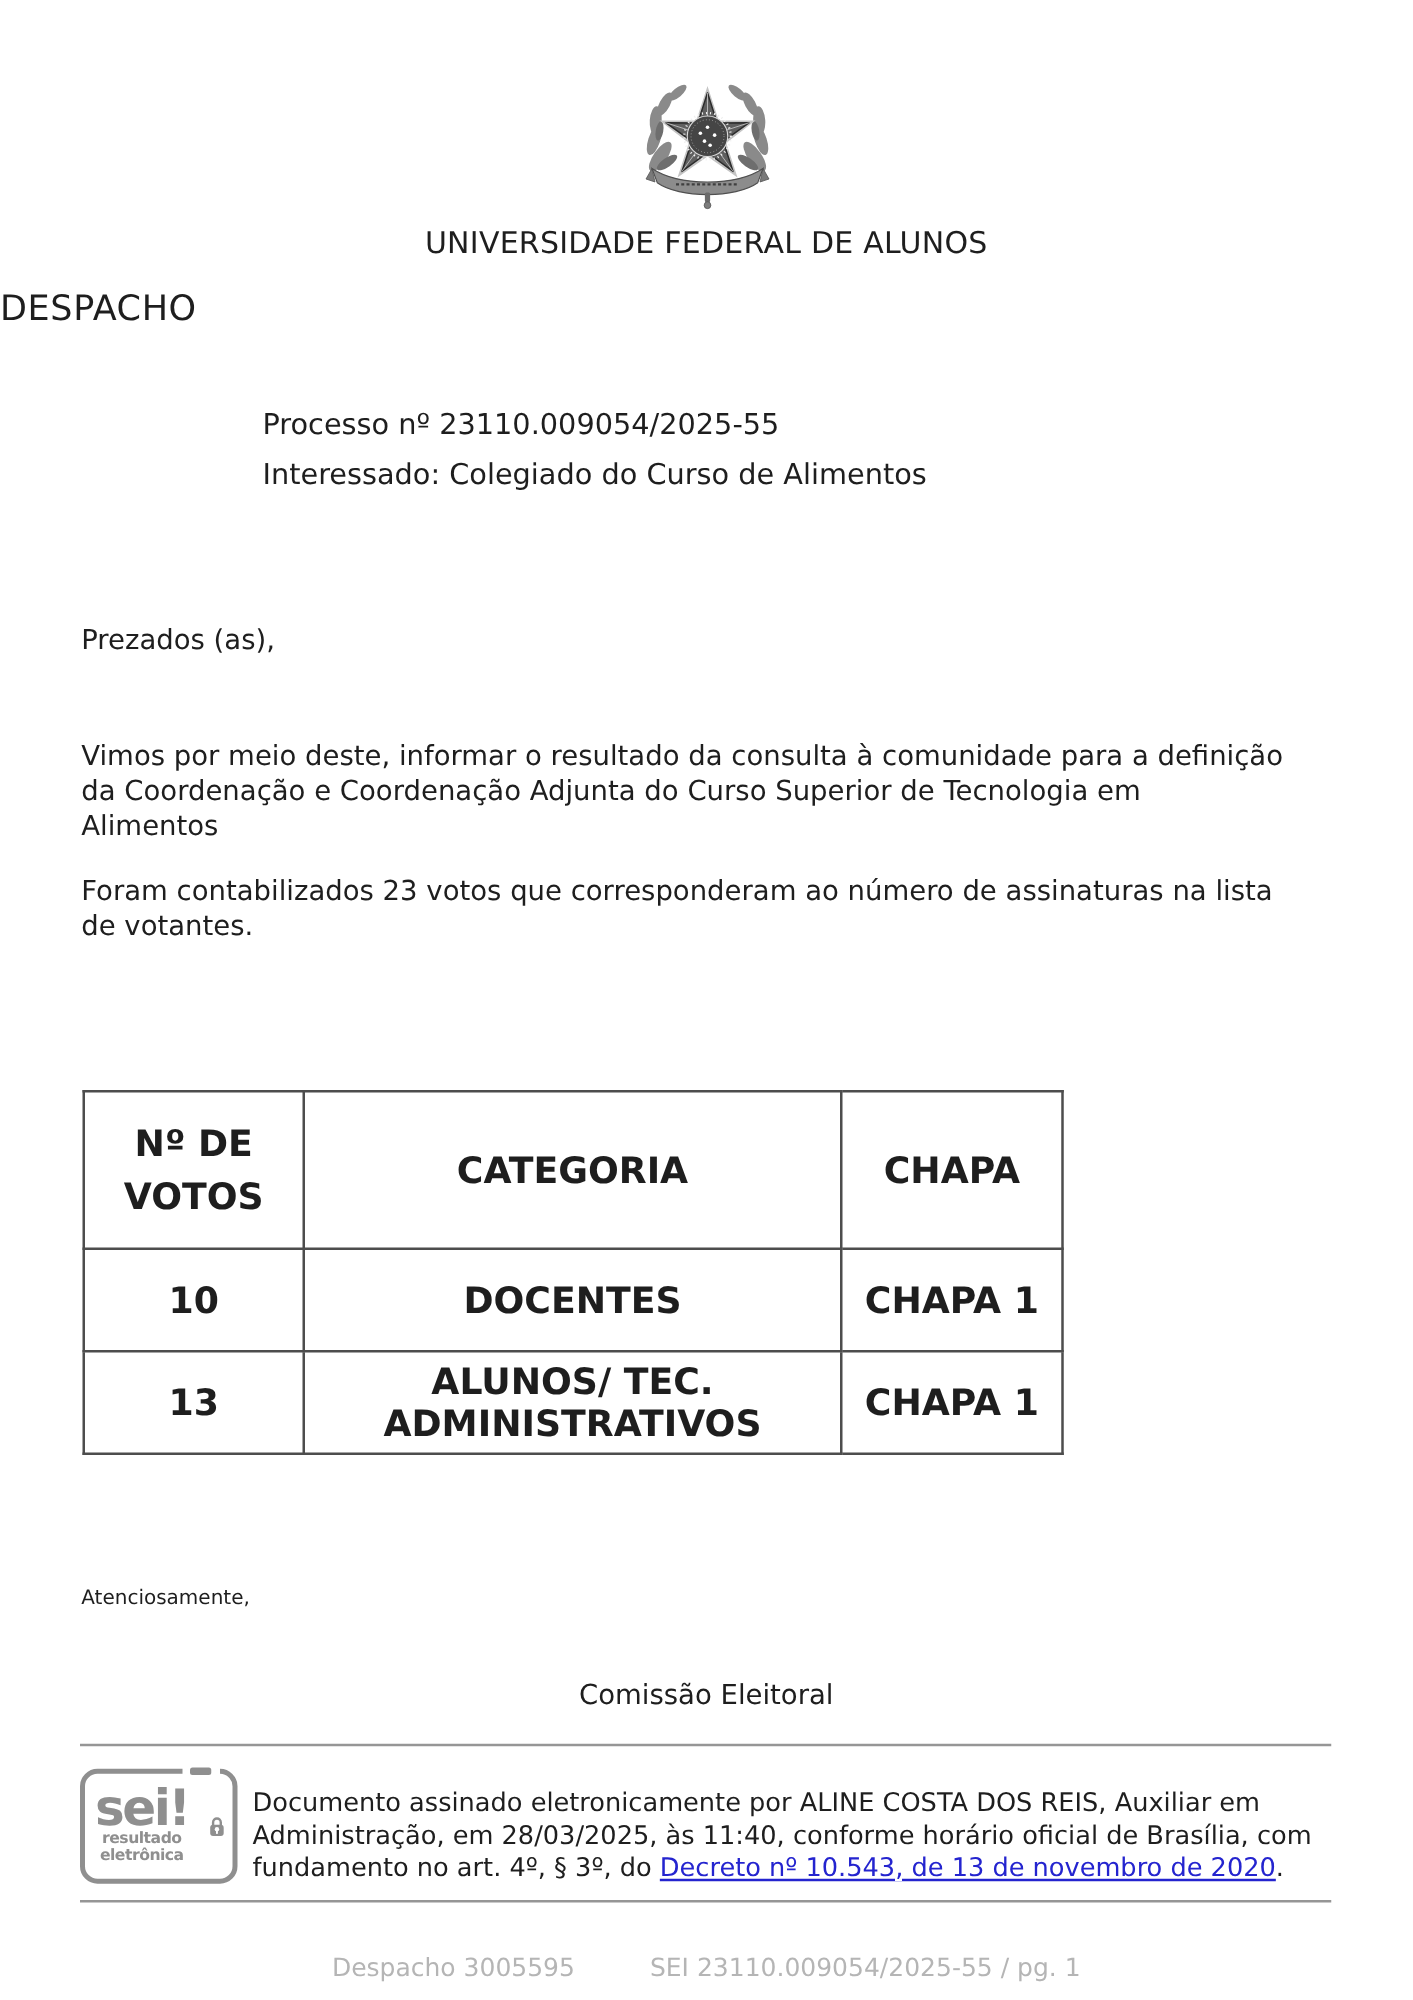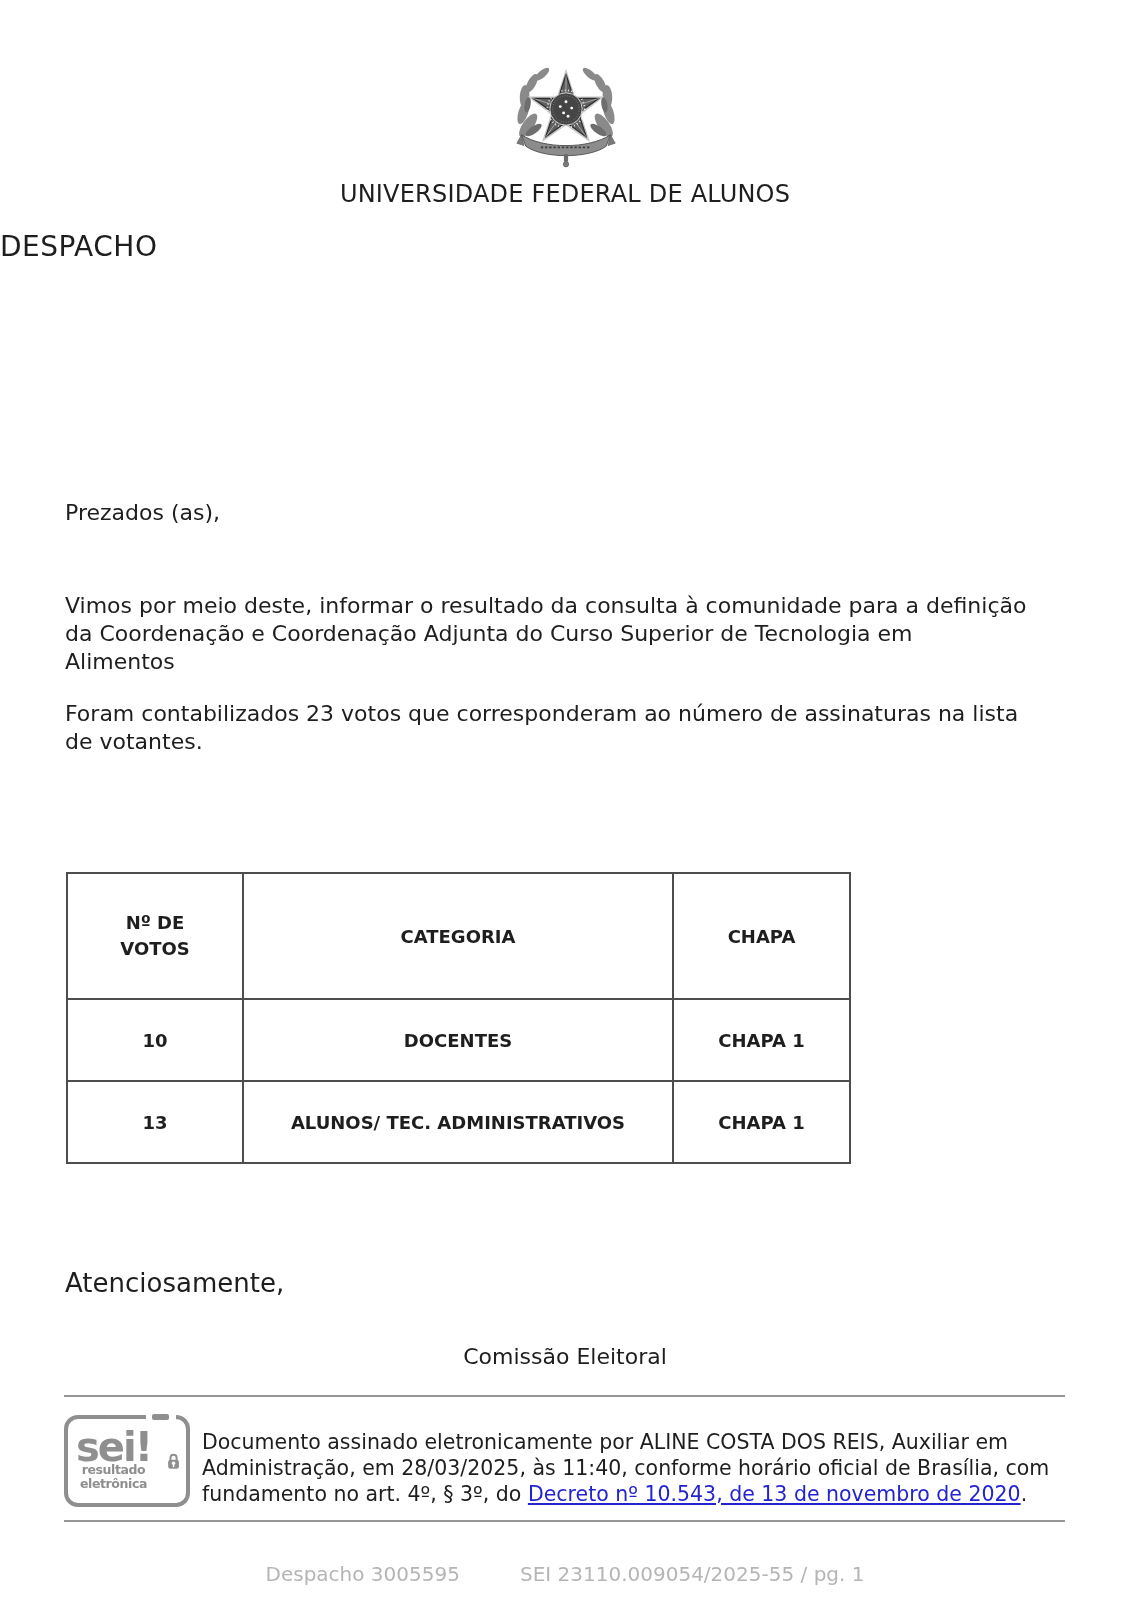--- a/index.html
+++ b/index.html
@@ -47,36 +47,36 @@
   }
   .para{
     position:absolute; left:65px;
     width:1005px; font-size:22px; line-height:28px;
   }
   .para1{top:592px;}
   .para2{top:700px;}
   table.votes{
     position:absolute; left:66px; top:872px;
     border-collapse:collapse;
-    font-size:18px; color:var(--ink);
+    font-size:29px; color:var(--ink);
     table-layout:fixed;
   }
   table.votes th, table.votes td{
     border:2px solid var(--border);
     text-align:center; vertical-align:middle;
     padding:0 4px;
   }
   table.votes th{font-weight:bold; height:126px;}
   table.votes td{height:82px; font-weight:bold;}
   .col-votes{width:176px;}
   .col-categoria{width:430px;}
   .col-chapa{width:177px;}
   th.h-votes div{width:130px;margin:0 auto;line-height:1.45;}
   .closing{
-    position:absolute; left:65px; top:1268px; font-size:26px;
+    position:absolute; left:65px; top:1268px; font-size:16px;
   }
   .signoff{
     position:absolute; top:1344px; left:0;
     width:100%; text-align:center; font-size:22px;
   }
   .divider{
     position:absolute; left:64px; width:1001px; height:2px;
     background:var(--divider);
   }
   .divider.d1{top:1395px;}
@@ -181,20 +181,24 @@
 
     <g>
       <rect x="106.5" y="160" width="7" height="13" rx="2" fill="#6a6a6a"></rect>
       <circle cx="110" cy="177" r="4.5" fill="#7d7d7d" stroke="#4f4f4f" stroke-width="1"></circle>
     </g>
   </svg>
 
   <div class="institution">UNIVERSIDADE FEDERAL DE ALUNOS</div>
   <div class="doctype">DESPACHO</div>
 
+  <div class="process-block">
+    <div>Processo nº 23110.009054/2025-55</div>
+    <div>Interessado: Colegiado do Curso de Alimentos</div>
+  </div>
 
   <div class="salutation">Prezados (as),</div>
 
   <div class="para para1">
     <div>Vimos por meio deste, informar o resultado da consulta à comunidade para a definição</div>
     <div>da Coordenação e Coordenação Adjunta do Curso Superior de Tecnologia em</div>
     <div>Alimentos</div>
   </div>
 
   <div class="para para2">

